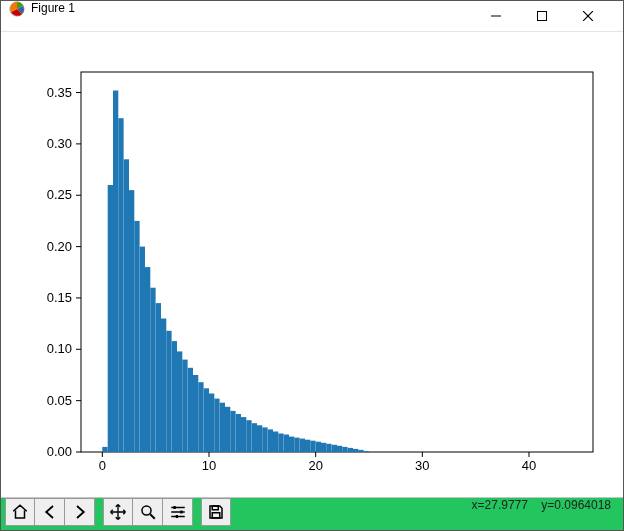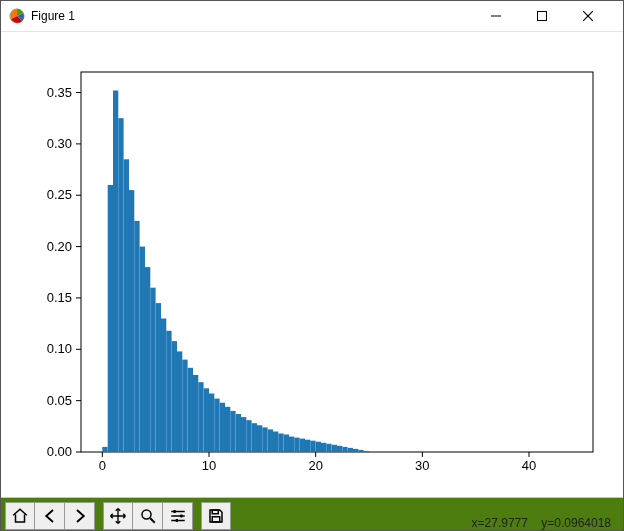--- a/index.html
+++ b/index.html
@@ -1,23 +1,23 @@
 <!DOCTYPE html>
 <html><head>
 <meta charset="utf-8">
 <style>
   html,body{margin:0;padding:0;font-family:"Segoe UI",Arial,sans-serif;font-size:12px;color:#000;background:#fff}
   .window{width:624px;height:531px;border:1px solid #555;box-sizing:border-box;display:flex;flex-direction:column;background:#fff;position:relative}
-  .titlebar{height:30px;display:flex;align-items:center;padding:0 12px 0 8px;border-bottom:1px solid #e5e5e5;background:#fff}
+  .titlebar{height:30px;display:flex;padding:0 12px 0 8px;border-bottom:1px solid #e5e5e5;background:#fff}
   .titlebar .app-icon{width:16px;height:16px;margin-right:6px}
   .titlebar .title{flex:0 0 auto;font-size:12px}
   .titlebar .spacer{flex:1}
   .win-btn{width:46px;height:30px;display:flex;align-items:center;justify-content:center;background:transparent;border:none;cursor:pointer}
   .plot-area{flex:1;position:relative;background:#fff}
-  .toolbar{height:34px;background:#4d7c0f;border-top:1px solid #c5c5c5;display:flex;align-items:flex-end;padding:0 4px;gap:0}
+  .toolbar{height:34px;background:#22c55e;border-top:1px solid #c5c5c5;display:flex;align-items:flex-start;padding:0 4px;gap:0}
   .tb-group{display:flex;margin-right:8px}
   .tb-btn{width:30px;height:28px;display:flex;align-items:center;justify-content:center;background:#efefef;border:1px solid #999;border-left:none;cursor:pointer;padding:0}
   .tb-group .tb-btn:first-child{border-left:1px solid #999}
   .tb-spacer{flex:1}
   .coords{font-size:12px;color:#222;padding-right:8px;white-space:pre}
   svg{display:block}
 </style>
 </head>
 <body>
 

